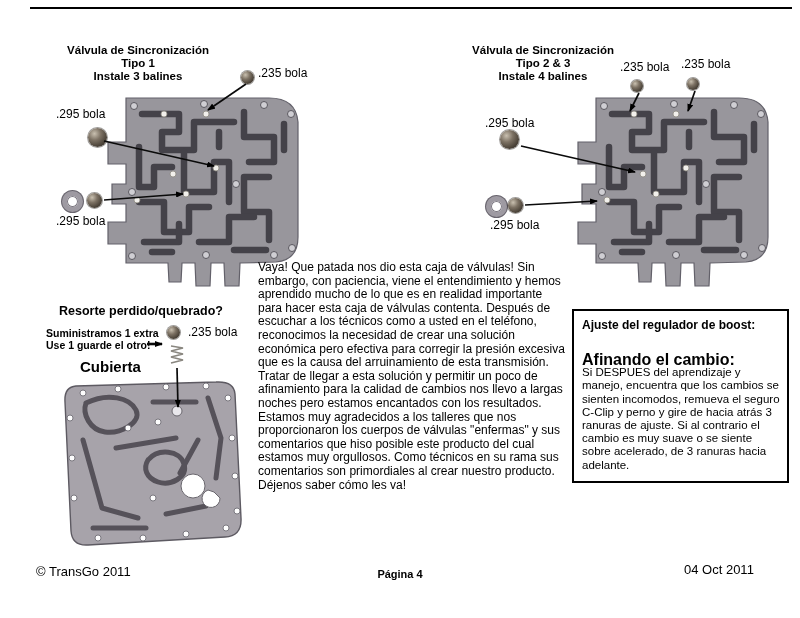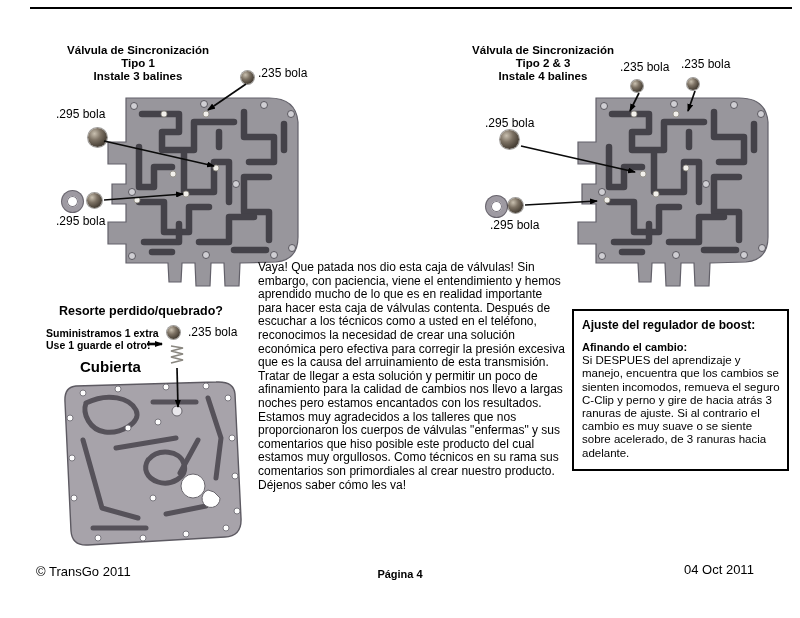--- a/index.html
+++ b/index.html
@@ -8,21 +8,21 @@
     font-family:"Liberation Sans", sans-serif;color:#000000;overflow:hidden;
   }
   .abs{position:absolute;}
   .top-rule{left:30px;top:7px;width:762px;height:2px;background:#000;}
   .title-block{font-weight:bold;font-size:11.5px;line-height:13px;text-align:center;white-space:nowrap;}
   .small-label{font-size:12px;line-height:13px;white-space:nowrap;}
   .para{font-size:12px;line-height:13.6px;text-align:left;}
   .signoff{font-size:12px;text-align:center;}
   .boost-box{border:2px solid #000;padding:7px 6px 9px 8px;background:#fff;}
   .boost-title{font-weight:bold;font-size:12px;line-height:14px;}
-  .boost-sub{font-weight:bold;font-size:11px;line-height:13.2px;margin-top:9px;}
+  .boost-sub{font-weight:bold;font-size:16px;line-height:13.2px;margin-top:21px;}
   .boost-body{font-size:11.5px;line-height:13.2px;}
   .section-head{font-weight:bold;font-size:12.5px;white-space:nowrap;}
   .note-line{font-weight:bold;font-size:10.5px;line-height:12px;white-space:nowrap;}
   .cover-head{font-weight:bold;font-size:15px;white-space:nowrap;text-align:center;}
   .footer-text{font-size:13px;white-space:nowrap;}
   .footer-center{left:0;top:568px;width:800px;text-align:center;font-size:11px;font-weight:bold;}
   .ball{border-radius:50%;background:radial-gradient(circle at 34% 30%, #c9c0b0 0%, #7d7264 35%, #4a4238 70%, #2e2922 100%);box-shadow:0 0 0 1px rgba(40,36,30,.45);}
   .ball-lg{width:19px;height:19px;}
   .ball-md{width:15px;height:15px;}
   .ball-sm{width:13px;height:13px;}

